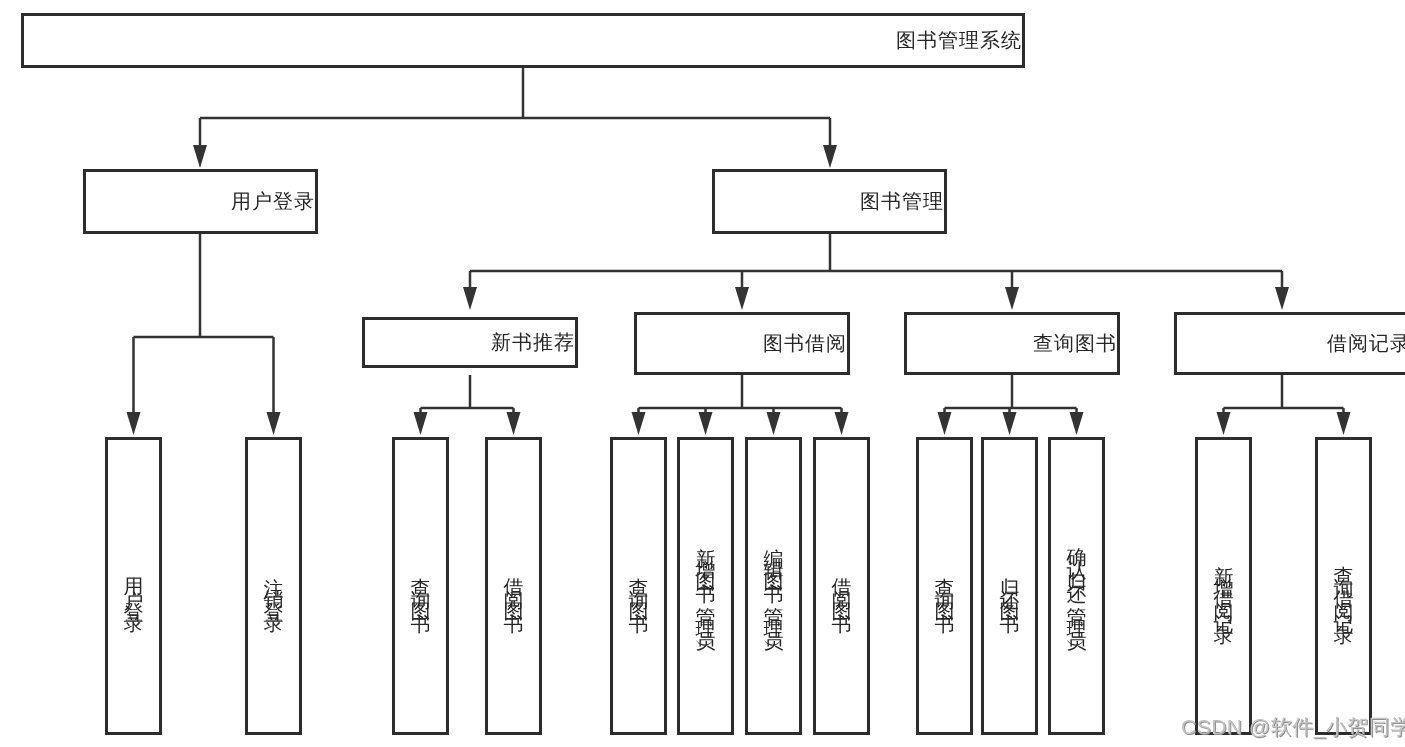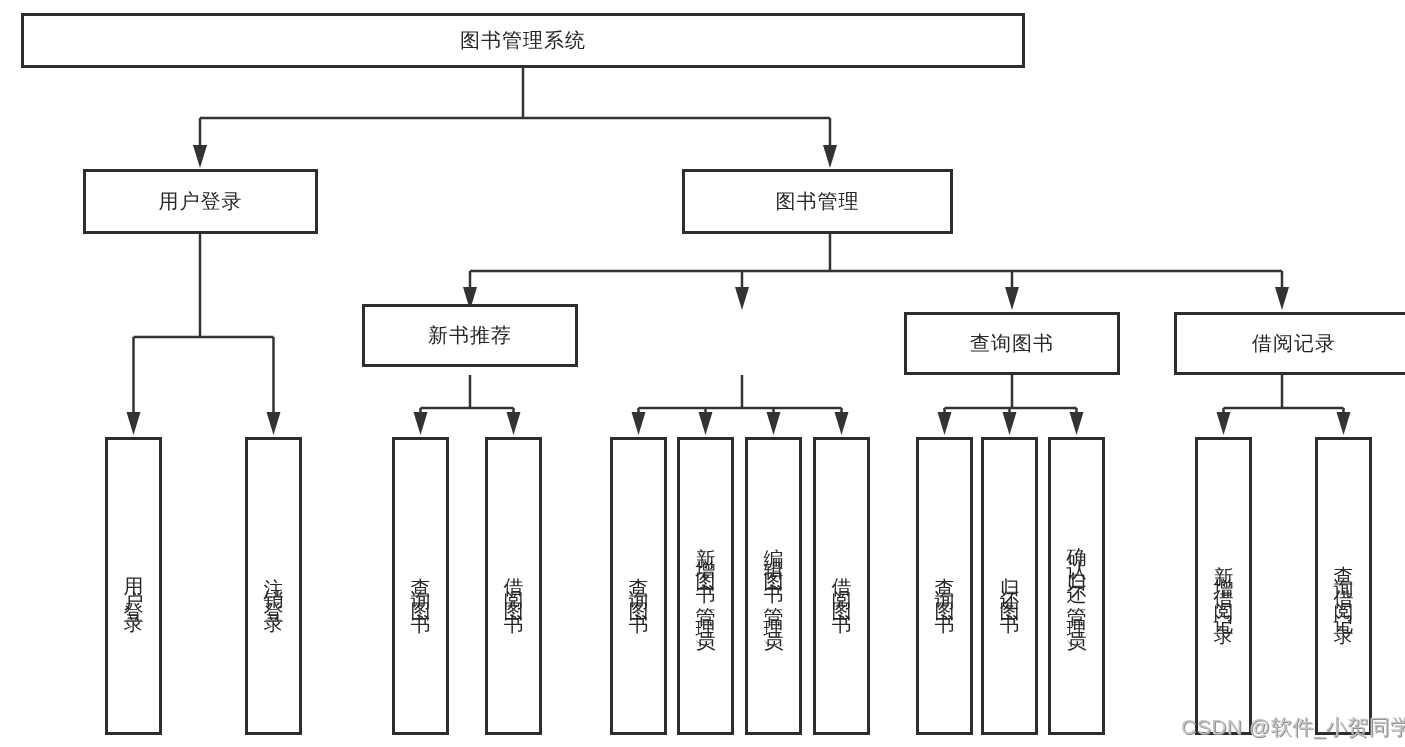--- a/index.html
+++ b/index.html
@@ -11,21 +11,21 @@
     overflow:hidden;
   }
   #wires{position:absolute;left:0;top:0;width:1405px;height:747px;}
   .node{
     position:absolute;
     box-sizing:border-box;
     background:#ffffff;
     border:3px solid #2d2d2d;
     display:flex;
     align-items:center;
-    justify-content:center;
+    justify-content:flex-end;
     color:#262626;
     font-size:20px;
     letter-spacing:1px;
     z-index:2;
   }
   .node.v{width:57px;height:298px;}
   .vtext{
     writing-mode:vertical-rl;
     text-orientation:mixed;
     letter-spacing:12px;
@@ -114,26 +114,29 @@
     </g>
   </svg>
 
   <div class="node h" style="left:21px;top:13px;width:1004px;height:55px">
     <span>图书管理系统</span>
   </div>
 
   <div class="node h" style="left:83px;top:169px;width:235px;height:65px">
     <span>用户登录</span>
   </div>
-  <div class="node h" style="left:682px;top:169px;width:271px;height:65px">
+  <div class="node h" style="left:712px;top:169px;width:235px;height:65px">
     <span>图书管理</span>
   </div>
 
-  <div class="node h" style="left:362px;top:304px;width:216px;height:63px">
+  <div class="node h" style="left:362px;top:317px;width:216px;height:51px">
     <span>新书推荐</span>
+  </div>
+  <div class="node h" style="left:634px;top:312px;width:216px;height:63px">
+    <span>图书借阅</span>
   </div>
   <div class="node h" style="left:904px;top:312px;width:216px;height:63px">
     <span>查询图书</span>
   </div>
   <div class="node h" style="left:1174px;top:312px;width:240px;height:63px">
     <span>借阅记录</span>
   </div>
 
   <div class="node v" style="left:105px;top:437px">
     <span class="vtext">用户登录</span>

